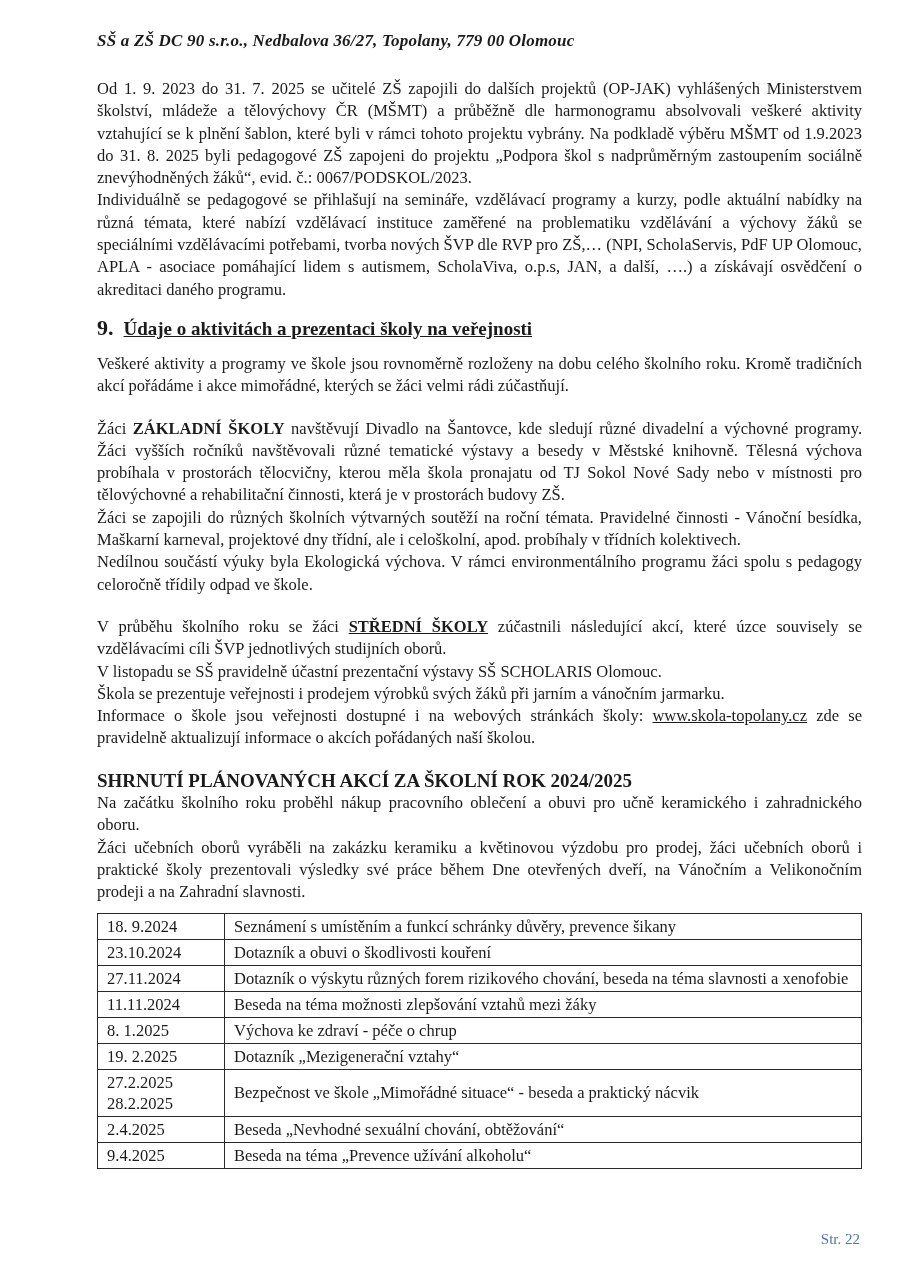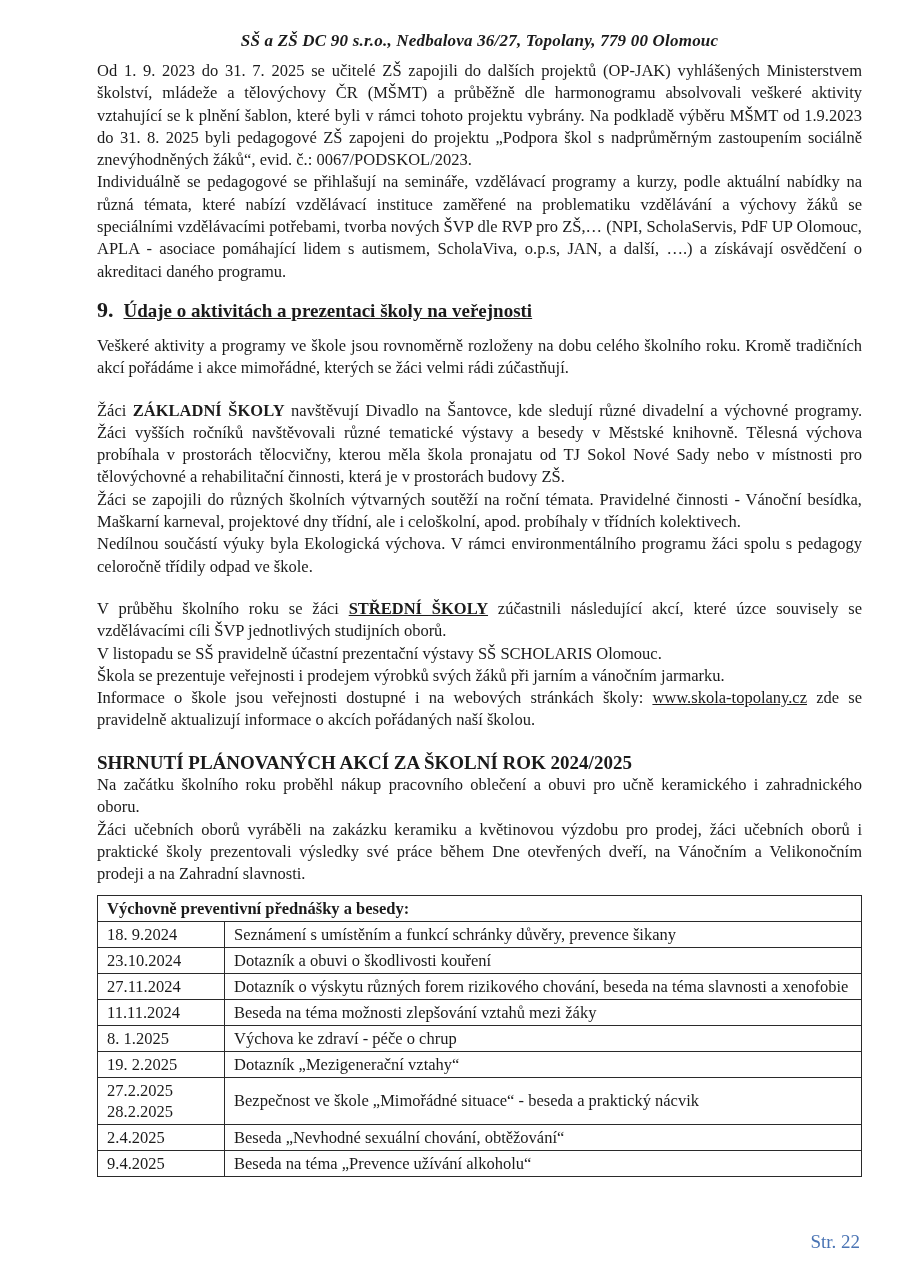--- a/index.html
+++ b/index.html
@@ -4,23 +4,23 @@
 <style>
   html, body { margin:0; padding:0; background:#ffffff; }
   .page {
     width:905px; height:1280px; background:#ffffff; box-sizing:border-box;
     position:relative; overflow:hidden;
     padding:30px 43px 0 97px;
     font-family:"Liberation Serif", serif;
     color:#1b1b1b;
   }
   .doc-header {
-    text-align:center; font-style:italic; font-weight:bold;
+    text-align:left; font-style:italic; font-weight:bold;
     font-size:17px; line-height:22px; letter-spacing:0.2px;
-    margin-bottom:8px;
+    margin-bottom:26px;
   }
   p.body {
     margin:0; font-size:16.5px; line-height:22.3px; text-align:justify;
   }
   .gap-line { height:20px; }
   .b { font-weight:bold; }
   .bu { font-weight:bold; text-decoration:underline; }
   a.doclink { color:inherit; text-decoration:underline; cursor:pointer; }
   .h9 { margin:14px 0 12px 0; }
   .h9 .num { font-weight:bold; font-size:22px; margin-right:10px; }
@@ -28,21 +28,21 @@
   .h-shrnuti { font-weight:bold; font-size:19px; line-height:22.3px; margin:0; }
   table.events {
     border-collapse:collapse; width:100%; margin-top:9px;
     font-size:16.5px; line-height:21px;
   }
   table.events td { border:1.5px solid #2a2a2a; padding:2px 9px; vertical-align:middle; }
   td.th-row { font-weight:bold; }
   td.date { width:108px; white-space:pre-line; }
   .footer-page {
     position:absolute; right:45px; top:1231px;
-    font-size:19px; color:#4a74b4;
+    font-size:15px; color:#4a74b4;
   }
 </style>
 </head>
 <body>
 
 <div class="page">
 
   <div class="doc-header">
     <span>SŠ a ZŠ DC 90 s.r.o., Nedbalova 36/27, Topolany, 779 00 Olomouc</span>
   </div>
@@ -74,23 +74,20 @@
 
   <div class="gap-line"></div>
 
   <p class="h-shrnuti">SHRNUTÍ PLÁNOVANÝCH AKCÍ ZA ŠKOLNÍ ROK 2024/2025</p>
   <p class="body">Na začátku školního roku proběhl nákup pracovního oblečení a obuvi pro učně keramického i zahradnického oboru.</p>
   <p class="body">Žáci učebních oborů vyráběli na zakázku keramiku a květinovou výzdobu pro prodej, žáci učebních oborů i praktické školy prezentovali výsledky své práce během Dne otevřených dveří, na Vánočním a Velikonočním prodeji a na Zahradní slavnosti.</p>
 
   <table class="events">
     <tbody>
       <tr>
-        <td class="th-row" colspan="2">Výchovně preventivní přednášky a besedy:</td>
-      </tr>
-      <tr>
         <td class="date">18. 9.2024</td>
         <td>Seznámení s umístěním a funkcí schránky důvěry, prevence šikany</td>
       </tr>
       <tr>
         <td class="date">23.10.2024</td>
         <td>Dotazník a obuvi o škodlivosti kouření</td>
       </tr>
       <tr>
         <td class="date">27.11.2024</td>
         <td>Dotazník o výskytu různých forem rizikového chování, beseda na téma slavnosti a xenofobie</td>

